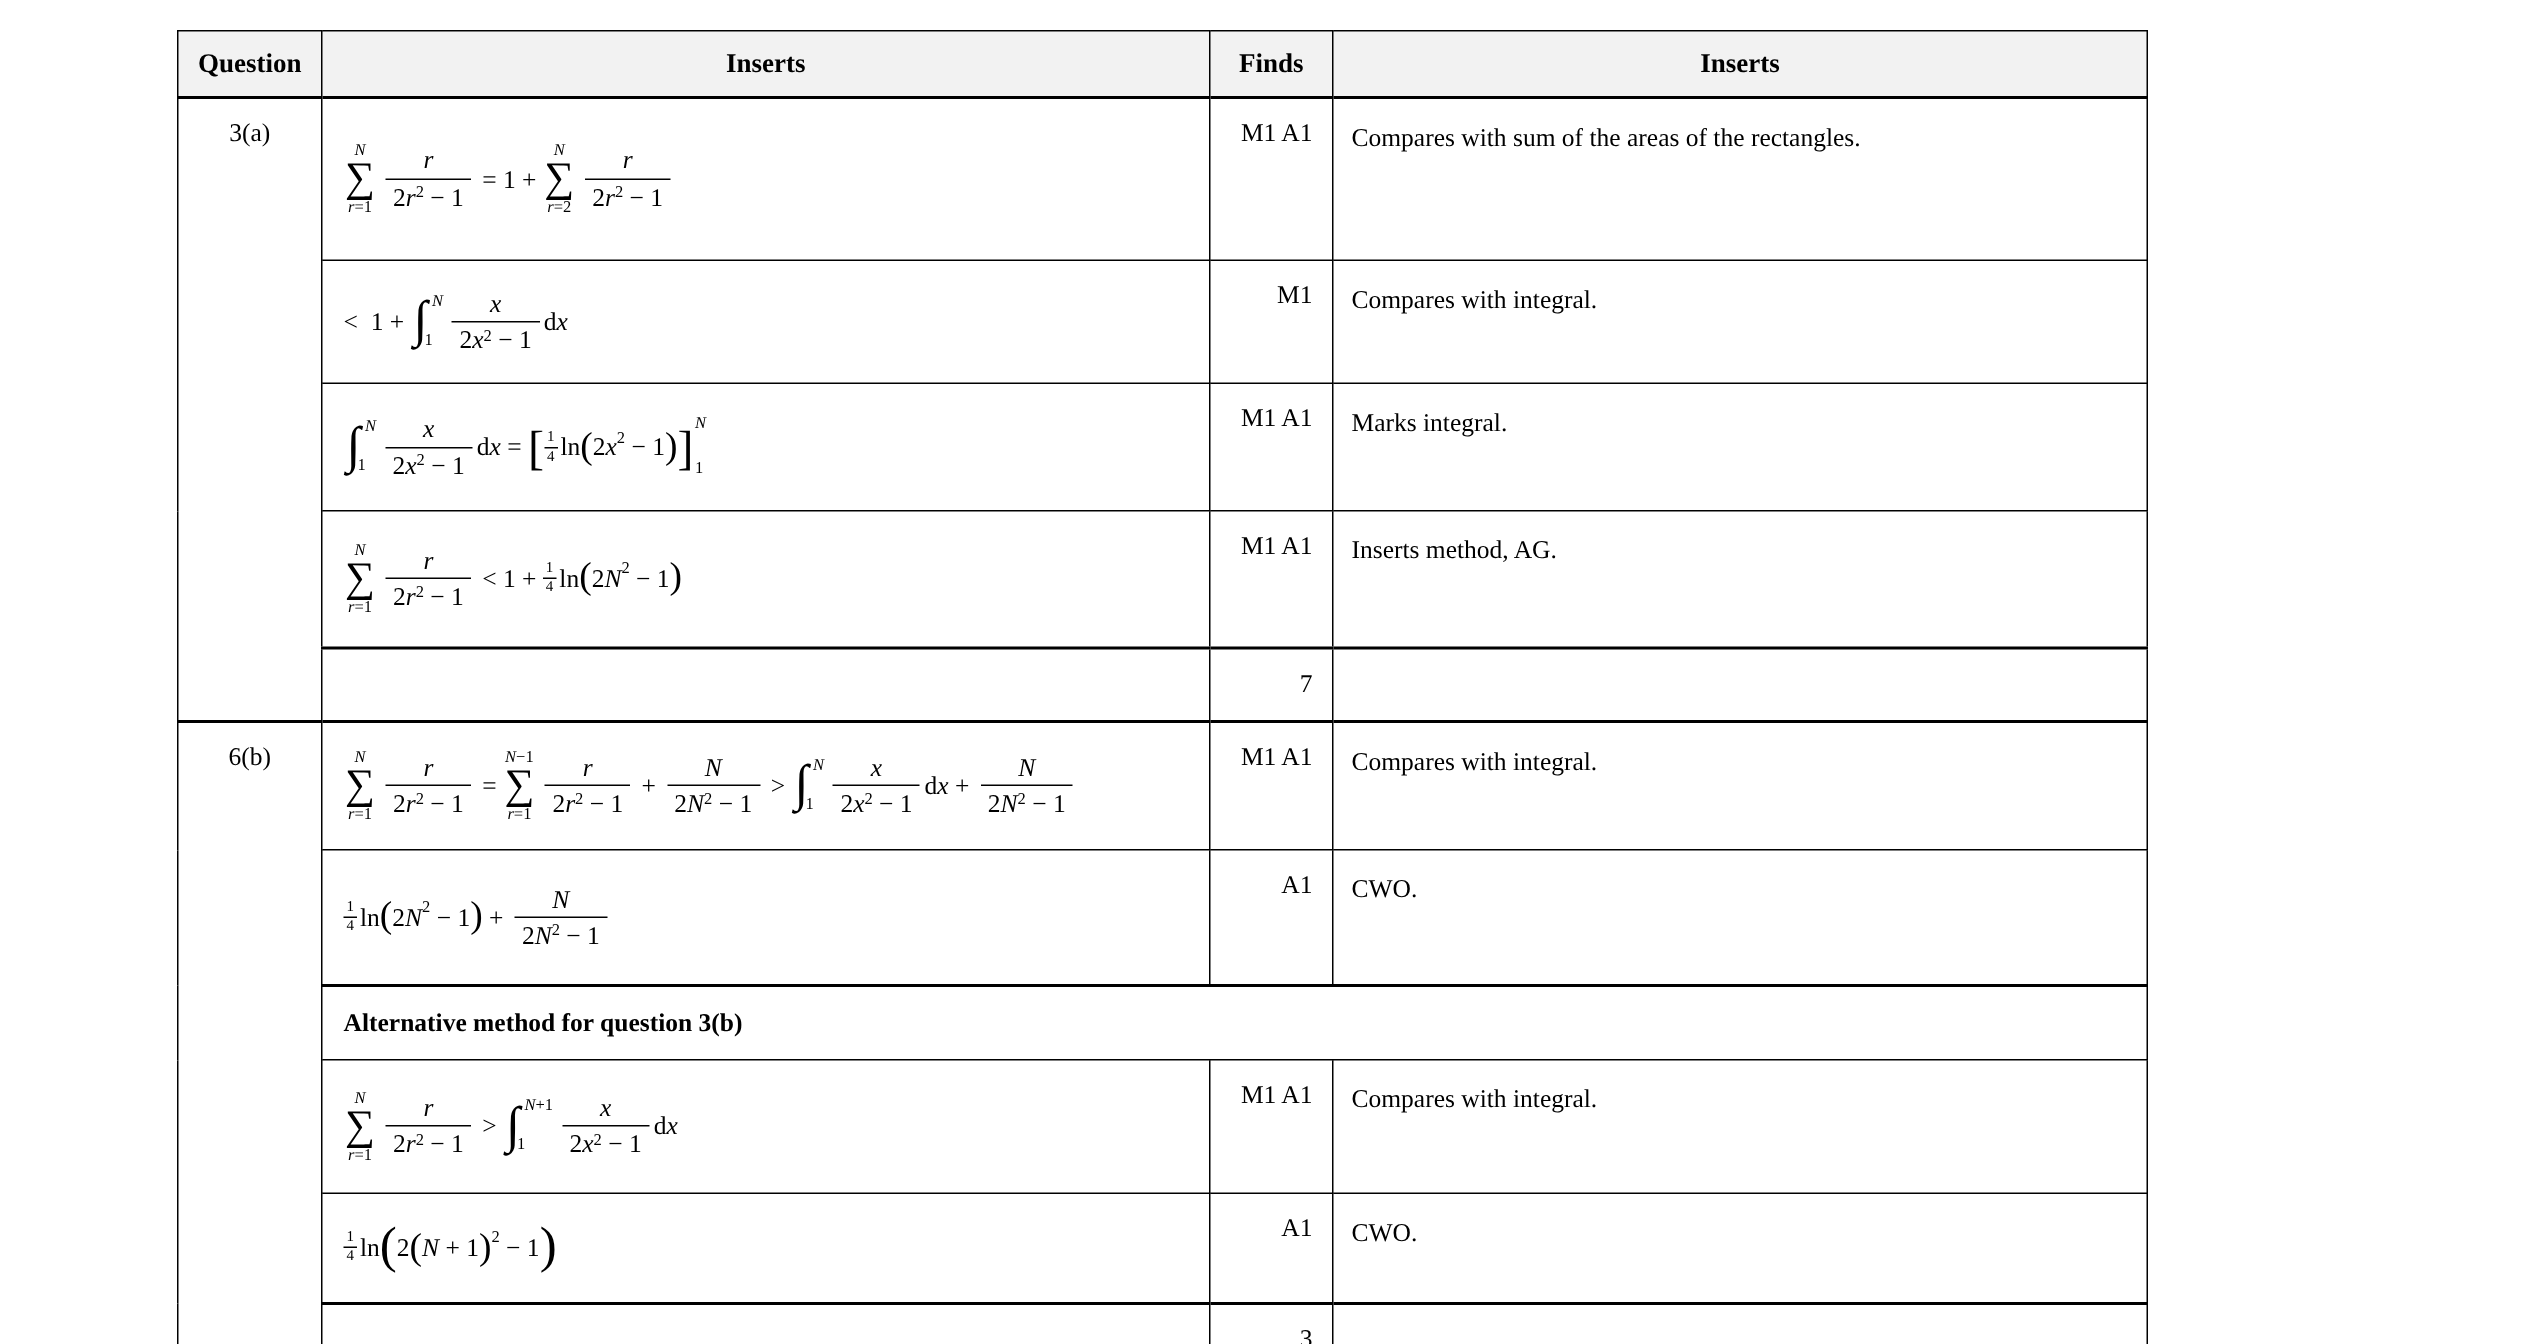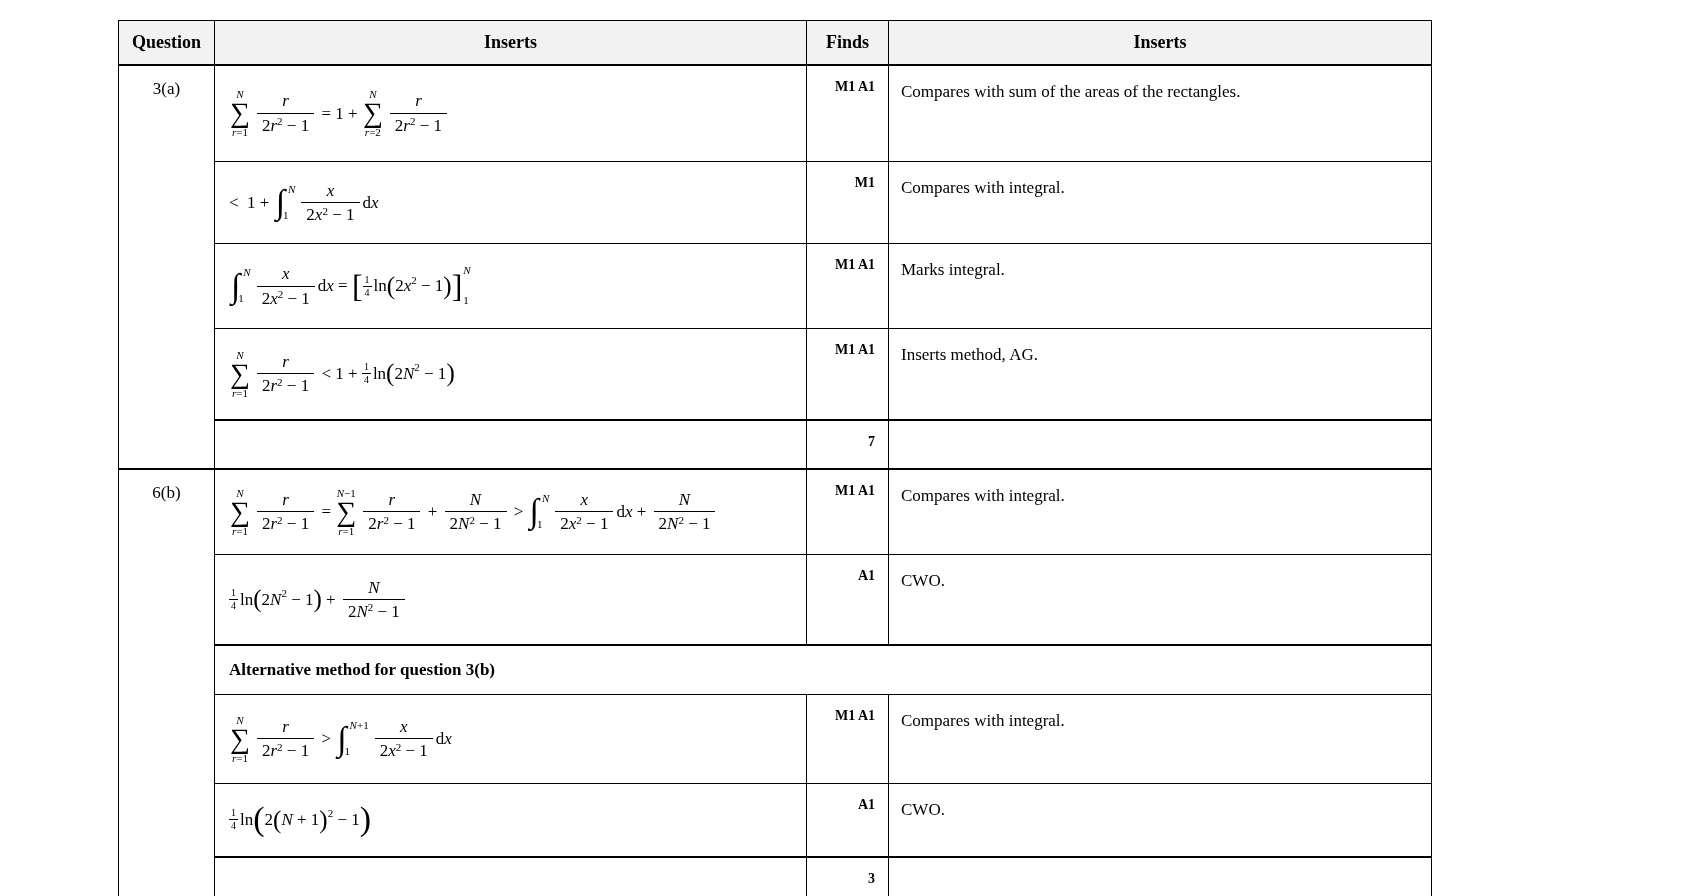--- a/index.html
+++ b/index.html
@@ -13,21 +13,21 @@
        font-family:"Liberation Serif",serif;}
   .page{position:relative;width:1682px;height:896px;background:var(--page-bg);overflow:hidden}
   .table-wrap{position:absolute;left:118px;top:20px;width:1313px}
   table{border-collapse:collapse;width:1313px;table-layout:fixed;
         border:1.5px solid var(--border);border-bottom:3px solid var(--border)}
   th,td{border:1px solid var(--border);vertical-align:top}
   thead th{background:var(--header-bg);font-weight:bold;font-size:18px;text-align:center;
            height:44px;vertical-align:middle;border-bottom:2.5px solid var(--border)}
   td.q-cell{text-align:center;padding-top:13px;font-size:17px}
   td.a-cell{padding:4px 8px 4px 14px;vertical-align:middle}
-  td.m-cell{text-align:right;padding:13px 13px 0 4px;font-weight:bold;font-size:14px}
+  td.m-cell{text-align:right;padding:13px 13px 0 4px;font-weight:normal;font-size:17px}
   td.g-cell{padding:16px 8px 0 12px;font-size:17px}
   td.alt-cell{padding-left:14px;font-weight:bold;font-size:17px;vertical-align:middle}
   tr.section-start td{border-top:2px solid var(--border)}
   tr.total-row td{border-top:2px solid var(--border)}
   tr.alt-row td{border-top:2px solid var(--border)}
   .next-strip{height:6px;background:#e9e9e9;border-left:1.5px solid #bbb;border-right:1.5px solid #bbb}
 
   
   .math{font-size:17px;display:flex;align-items:center;flex-wrap:wrap;line-height:1.25;
         font-family:"Liberation Serif",serif}
@@ -70,21 +70,21 @@
       </colgroup>
       <thead>
         <tr>
             <th>Question</th>
             <th>Inserts</th>
             <th>Finds</th>
             <th>Inserts</th>
           </tr>
       </thead>
       <tbody>
-          <tr class="section-start" style="height: 97px;">
+          <tr class="section-start" style="height: 109px;">
             <td class="q-cell" rowspan="5">3(a)</td>
             <td class="a-cell">
               <div class="math">
                 <span class="m-sum">
                   <span class="lim top">
                     <span class="m-i">N</span>
                   </span>
                   <span class="op">∑</span>
                   <span class="lim bot">
                     <span class="m-i">r</span>

